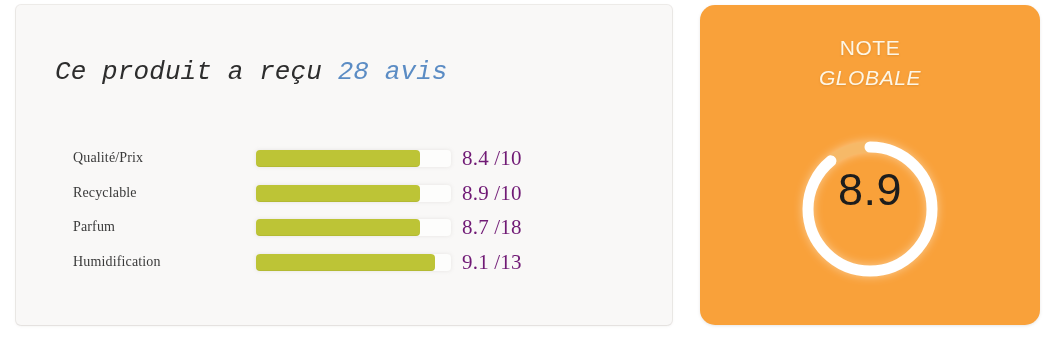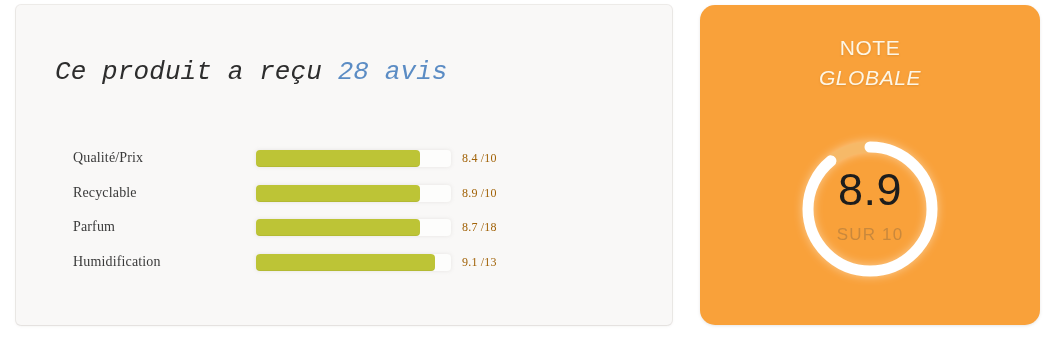--- a/index.html
+++ b/index.html
@@ -91,23 +91,23 @@
     background: #bdc436;
     border-radius: 4px;
     box-shadow: inset 0 -1px 0 rgba(0,0,0,0.05);
   }
 
   .criterion-score {
     position: absolute;
     left: 446px;
     top: 0;
     font-family: "Liberation Serif", serif;
-    font-size: 12px;
+    font-size: 21px;
     line-height: 24px;
-    color: #a16207;
+    color: #701a75;
     white-space: nowrap;
     letter-spacing: 0.2px;
   }
 
   
   .global-panel {
     position: absolute;
     left: 700px;
     top: 5px;
     width: 340px;
@@ -230,18 +230,17 @@
       <span>NOTE</span>
       <span class="line2">GLOBALE</span>
     </div>
 
     <div class="gauge">
       <svg viewBox="0 0 140 140">
         <circle cx="70" cy="70" r="62" fill="none" stroke="#f6b968" stroke-width="11"></circle>
         <circle id="gauge-arc" cx="70" cy="70" r="62" fill="none" stroke="#ffffff" stroke-width="11" stroke-linecap="round" transform="rotate(-90 70 70)" stroke-dasharray="346.70616525016953 389.55748904513433"></circle>
       </svg>
       <div class="gauge-value">8.9</div>
-      <div class="gauge-sub">SUR 10</div>
     </div>
 
   </div>
 
 </div>
 
 </body></html>

